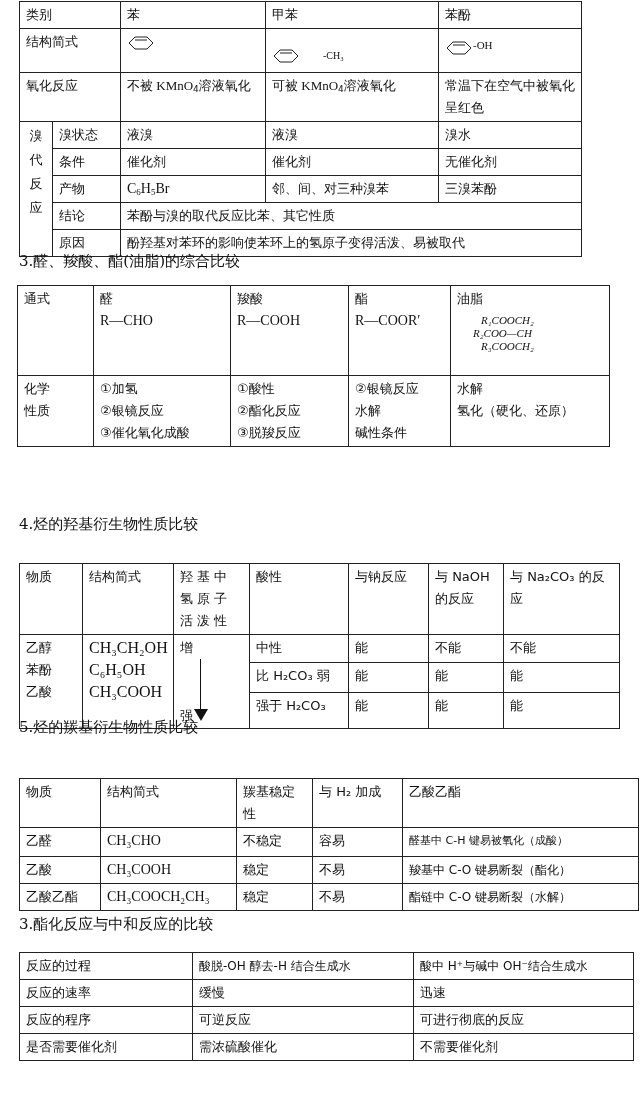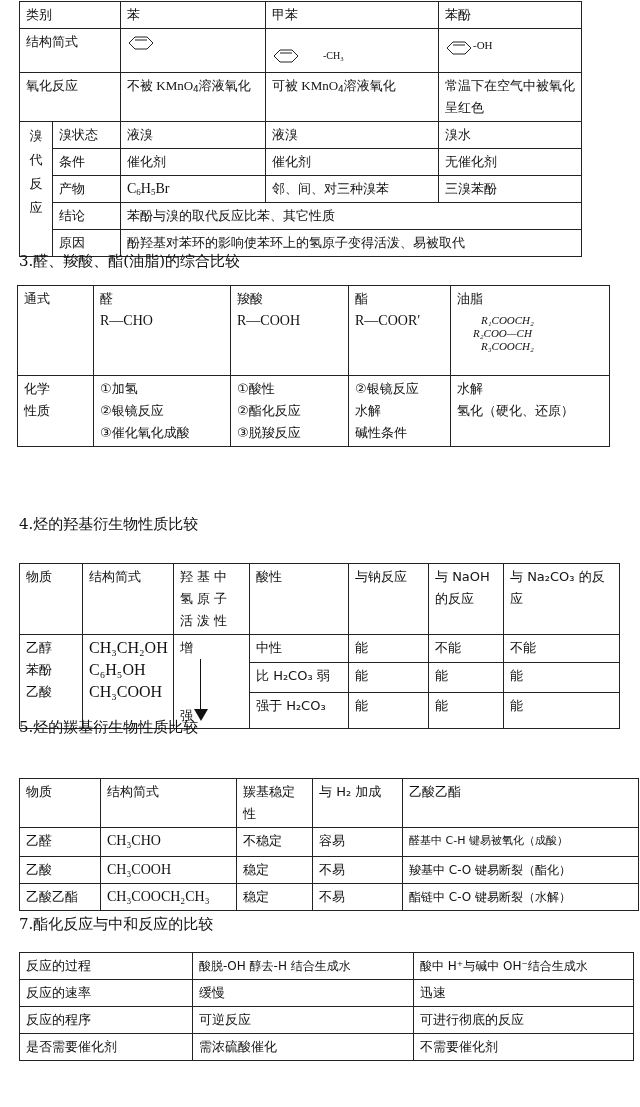--- a/index.html
+++ b/index.html
@@ -258,21 +258,21 @@
   <tr style="height:23px">
     <td>乙酸乙酯</td>
     <td class="serif">CH₃COOCH₂CH₃</td>
     <td>稳定</td>
     <td>不易</td>
     <td style="font-size:12px; padding-right:2px">酯链中 C-O 键易断裂（水解）</td>
   </tr>
 </tbody>
   </table>
 
-<div class="title" style="top:915px">7.酯化反应与中和反应的比较</div>
+<div class="title" style="top:915px">3.酯化反应与中和反应的比较</div>
 <table style="left:19px; top:952px; width:614px;">
   <colgroup>
       <col style="width:173px">
       <col style="width:221px">
       <col style="width:220px">
     </colgroup>
   <tbody>
   <tr style="height:24px">
     <td>反应的过程</td>
     <td style="font-size:12px; white-space:nowrap">酸脱-OH 醇去-H 结合生成水</td>

